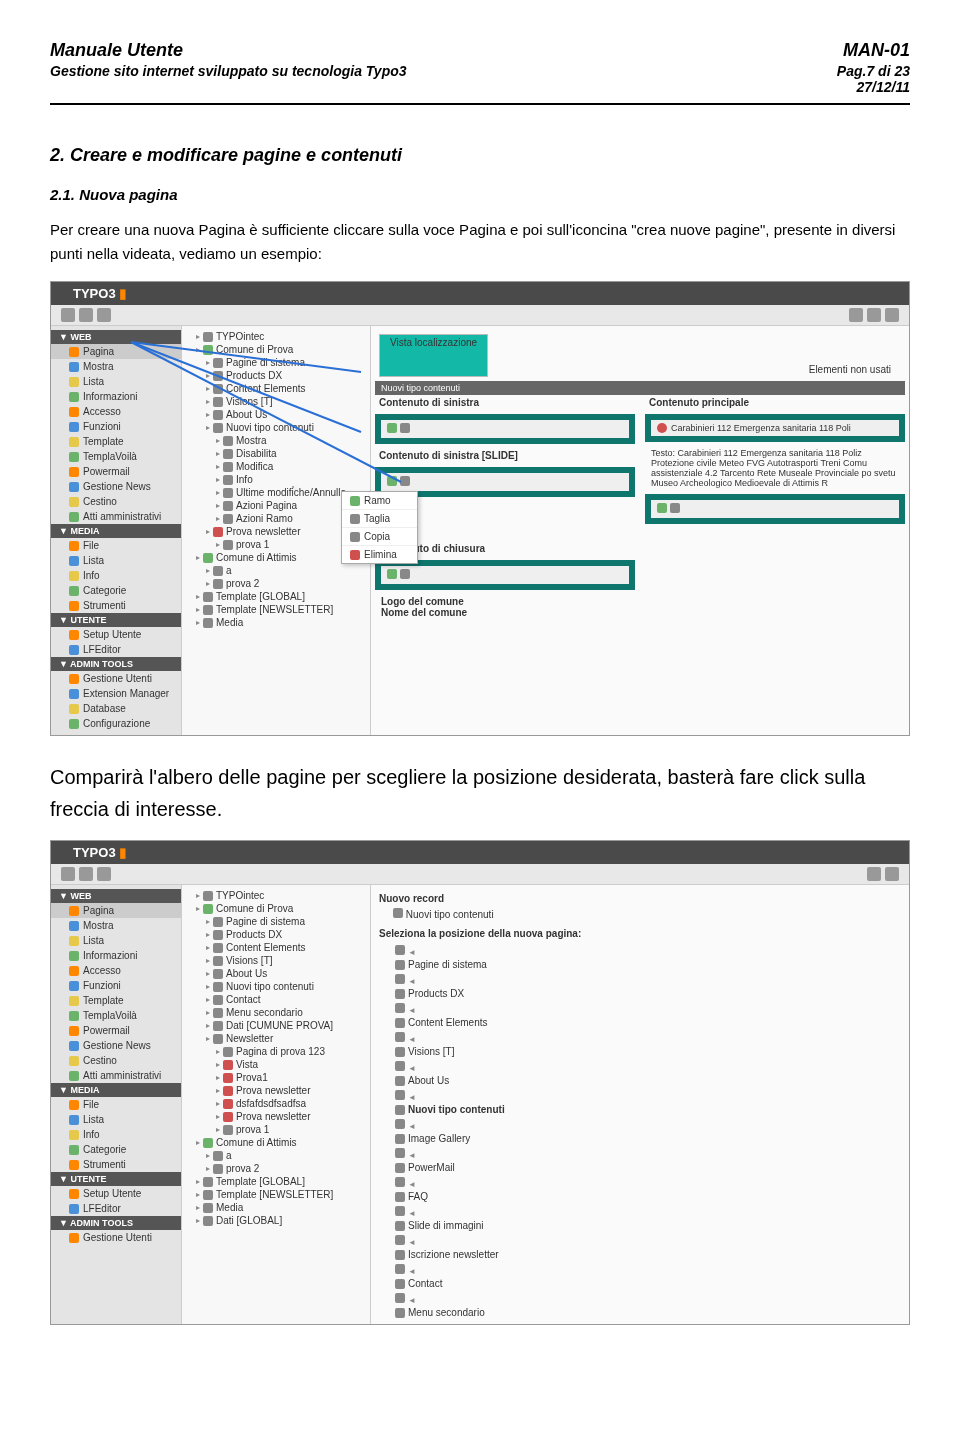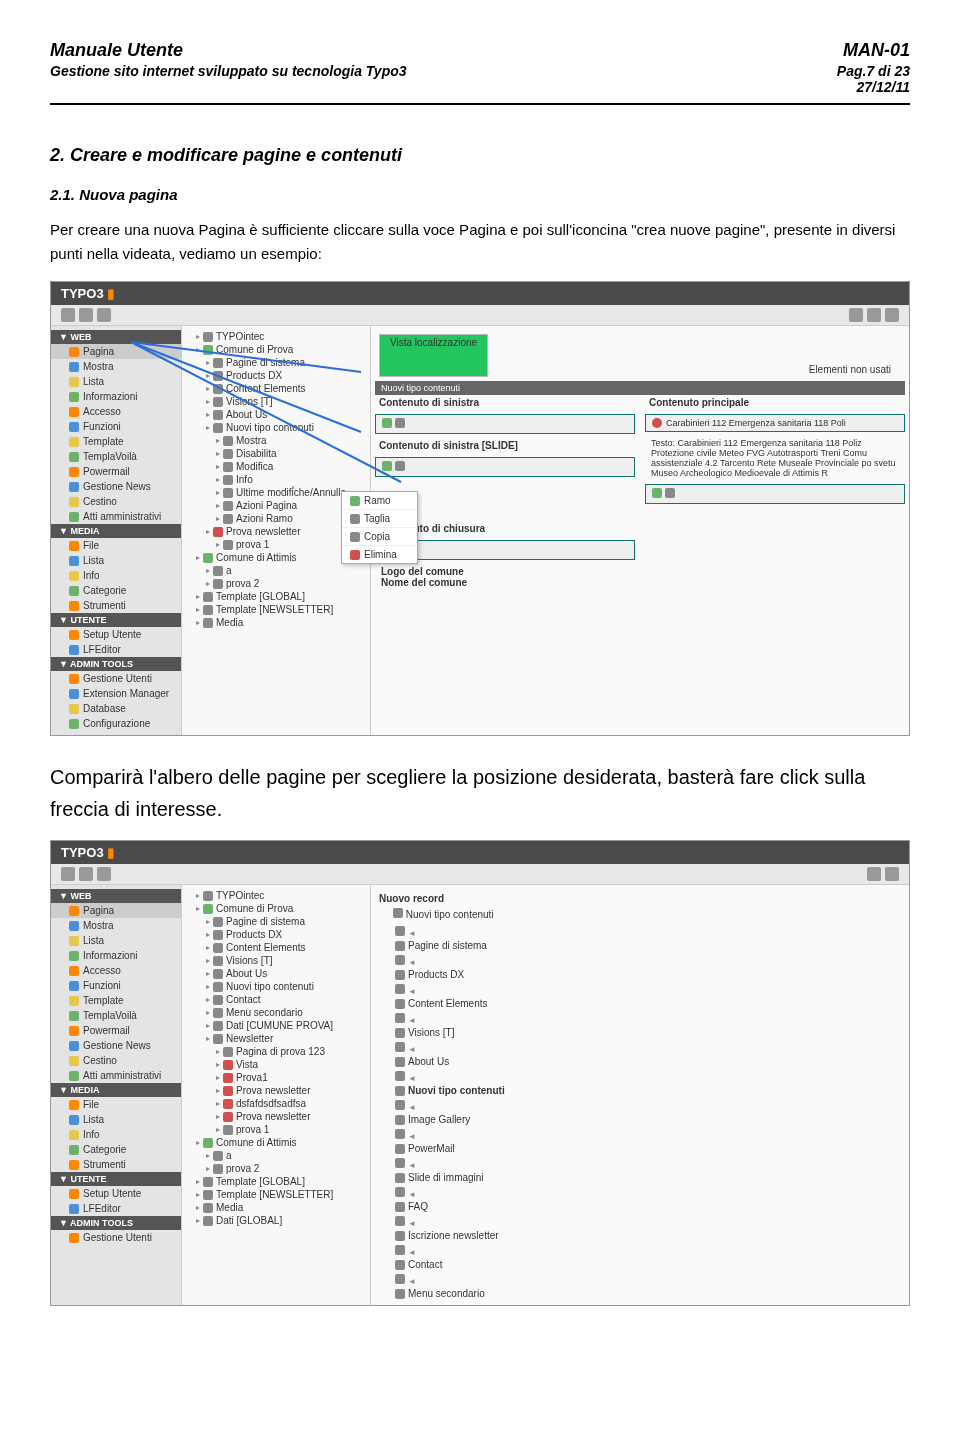--- a/index.html
+++ b/index.html
@@ -50,21 +50,21 @@
   .figure {
     background: #f0f0f0;
     border: 1px solid #999;
     margin: 10px 0 25px 0;
     font-size: 10px;
     color: #333;
   }
   .typo3-bar {
     background: #4a4a4a;
     color: #fff;
-    padding: 4px 10px;
+    padding: 4px 22px;
     display: flex;
   }
   .typo3-bar .logo {
     font-weight: bold;
     font-size: 13px;
   }
   .typo3-bar .orange {
     color: #ff8700;
   }
   .toolbar {
@@ -146,21 +146,21 @@
     padding: 3px 20px 3px 8px;
     display: flex;
     align-items: center;
     gap: 4px;
     white-space: nowrap;
     border-bottom: 1px solid #eee;
   }
   .cm-item:last-child { border-bottom: none; }
   .content-box {
     background: #efefef;
-    border: 1px solid #0f766e;
+    border: 6px solid #0f766e;
     margin: 4px 0;
     padding: 3px 6px;
     font-size: 9px;
   }
   .content-header {
     font-weight: bold;
     padding: 2px 4px;
   }
   .dark-strip {
     background: #666;
@@ -456,21 +456,21 @@
         </div>
         <div class="tree-item indent0">
           <span style="color: rgb(136, 136, 136); font-size: 8px;">▸</span>
           <span class="mini-icon "></span>
           <span>Media</span>
         </div>
       </div>
 
     <div class="fig-col3">
       <div style="display:flex; gap:20px; padding:4px;">
-        <span style="background:#22c55e; padding:2px 10px; border:1px solid #bbb;">Vista localizzazione</span>
+        <span style="background:#14b8a6; padding:2px 10px; border:1px solid #bbb;">Vista localizzazione</span>
         <span style="flex:1"></span>
         <span style="padding:2px 10px;margin-top:28px;">Elementi non usati</span>
       </div>
       <div class="dark-strip">Nuovi tipo contenuti</div>
       <div class="col3-cols">
         <div class="col3-left">
           <div class="content-header">Contenuto di sinistra</div>
           <div class="content-box"><span class="mini-icon green"></span> <span class="mini-icon"></span></div>
           <div class="content-header">Contenuto di sinistra [SLIDE]</div>
           <div class="content-box"><span class="mini-icon green"></span> <span class="mini-icon"></span></div>
@@ -750,20 +750,21 @@
         </div>
         <div class="tree-item indent0">
           <span style="color: rgb(136, 136, 136); font-size: 8px;">▸</span>
           <span class="mini-icon "></span>
           <span>Dati [GLOBAL]</span>
         </div>
       </div>
     <div class="fig-col3">
       <div style="font-weight:bold; padding:4px;">Nuovo record</div>
       <div style="padding:0 4px 4px 18px;"><span class="mini-icon"></span> <span>Nuovi tipo contenuti</span></div>
+      <div style="font-weight:bold; padding:4px;">Seleziona la posizione della nuova pagina:</div>
       <div id="f2-select">
           <div>
             <div class="sel-row">
               <span class="mini-icon"></span>
               <span class="sel-arrow"></span>
             </div>
             <div class="sel-row">
               <span class="mini-icon"></span>
               <span>Pagine di sistema</span>
             </div>
@@ -838,31 +839,31 @@
               <span>PowerMail</span>
             </div>
           </div>
           <div>
             <div class="sel-row">
               <span class="mini-icon"></span>
               <span class="sel-arrow"></span>
             </div>
             <div class="sel-row">
               <span class="mini-icon"></span>
+              <span>FAQ</span>
+            </div>
+          </div>
+          <div>
+            <div class="sel-row">
+              <span class="mini-icon"></span>
+              <span class="sel-arrow"></span>
+            </div>
+            <div class="sel-row">
+              <span class="mini-icon"></span>
               <span>Slide di immagini</span>
-            </div>
-          </div>
-          <div>
-            <div class="sel-row">
-              <span class="mini-icon"></span>
-              <span class="sel-arrow"></span>
-            </div>
-            <div class="sel-row">
-              <span class="mini-icon"></span>
-              <span>FAQ</span>
             </div>
           </div>
           <div>
             <div class="sel-row">
               <span class="mini-icon"></span>
               <span class="sel-arrow"></span>
             </div>
             <div class="sel-row">
               <span class="mini-icon"></span>
               <span>Iscrizione newsletter</span>

